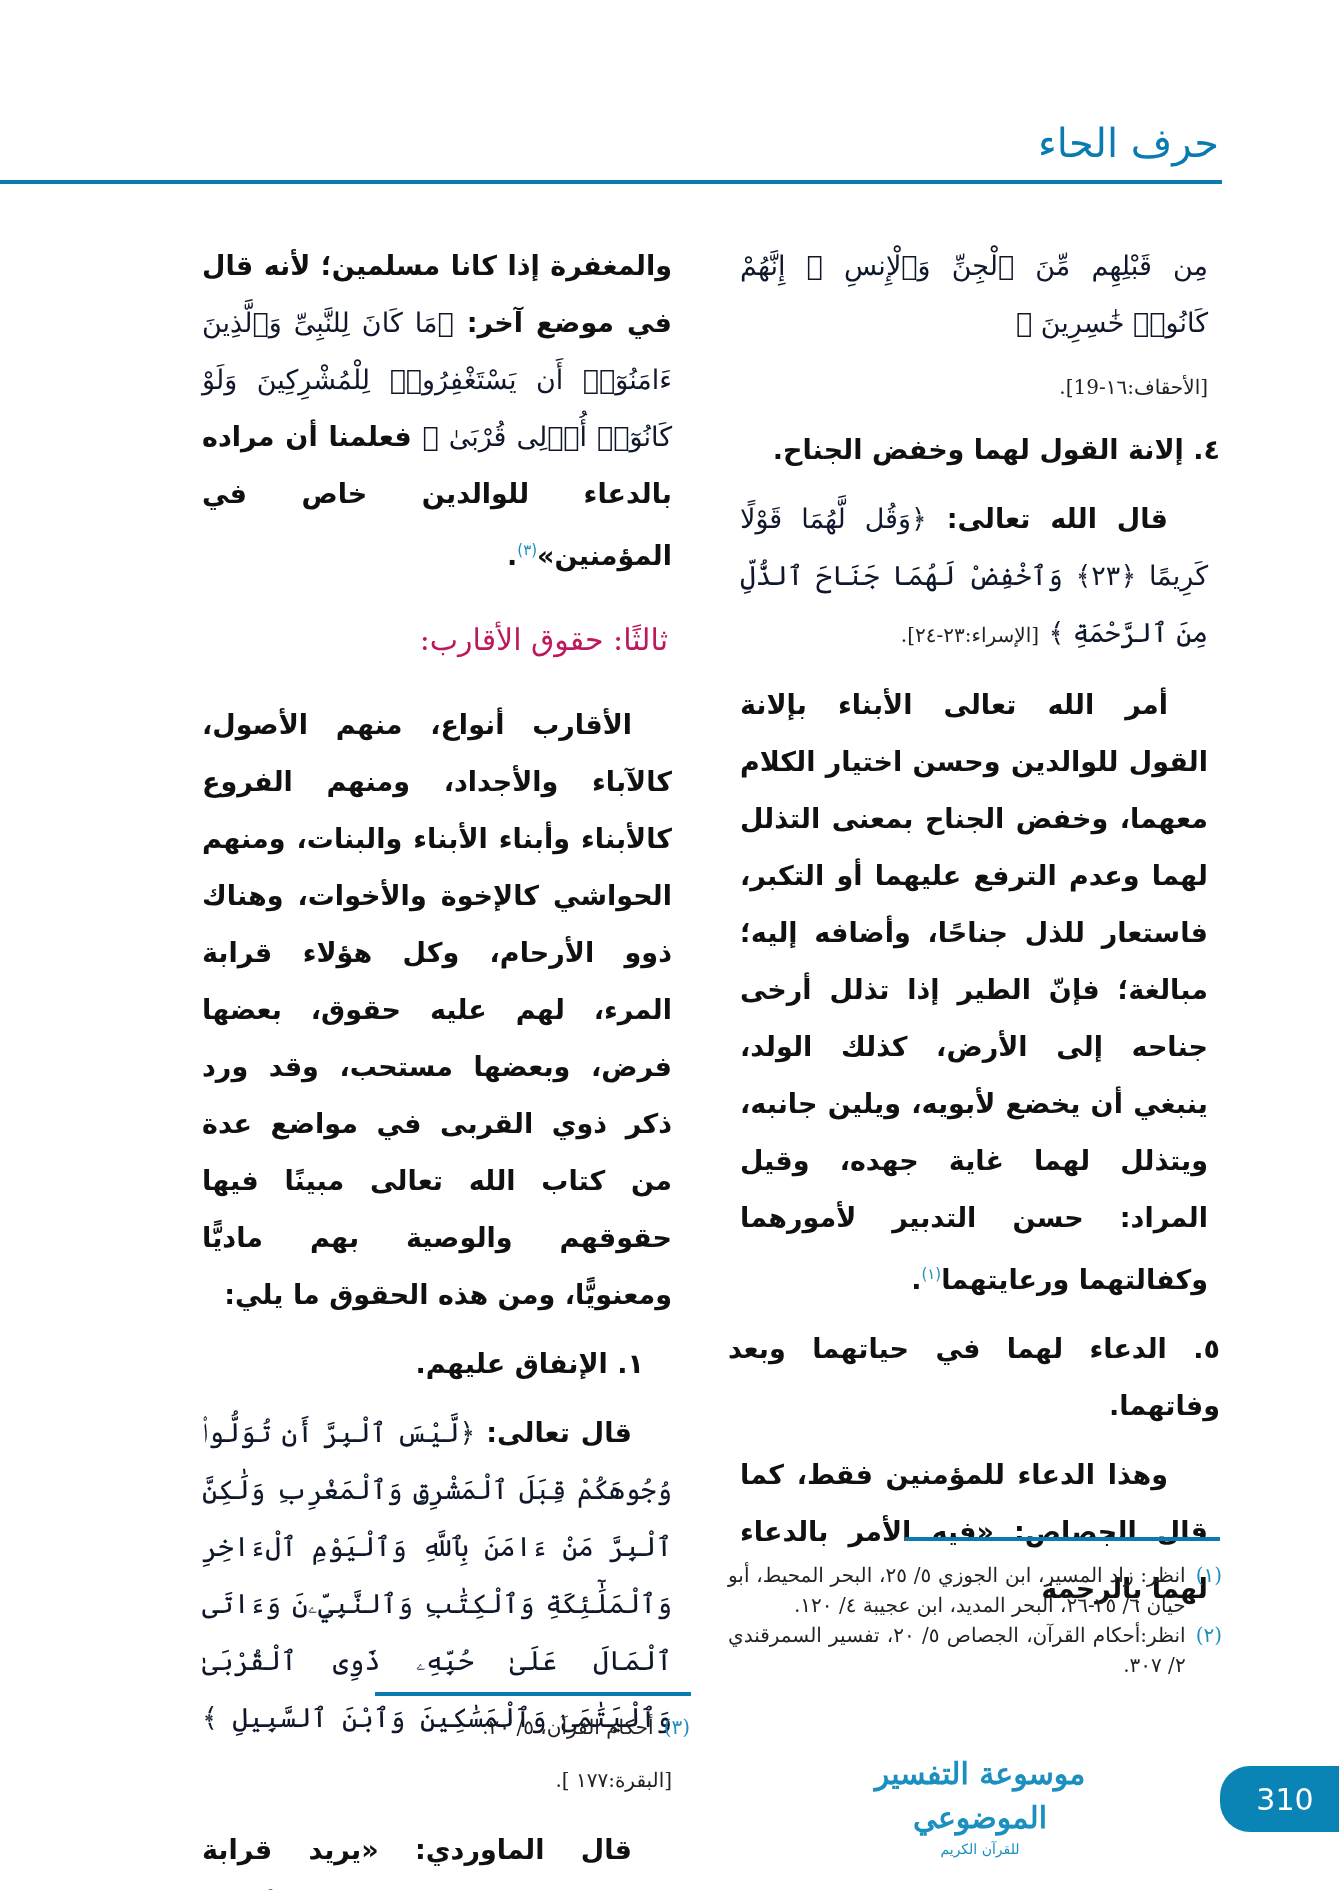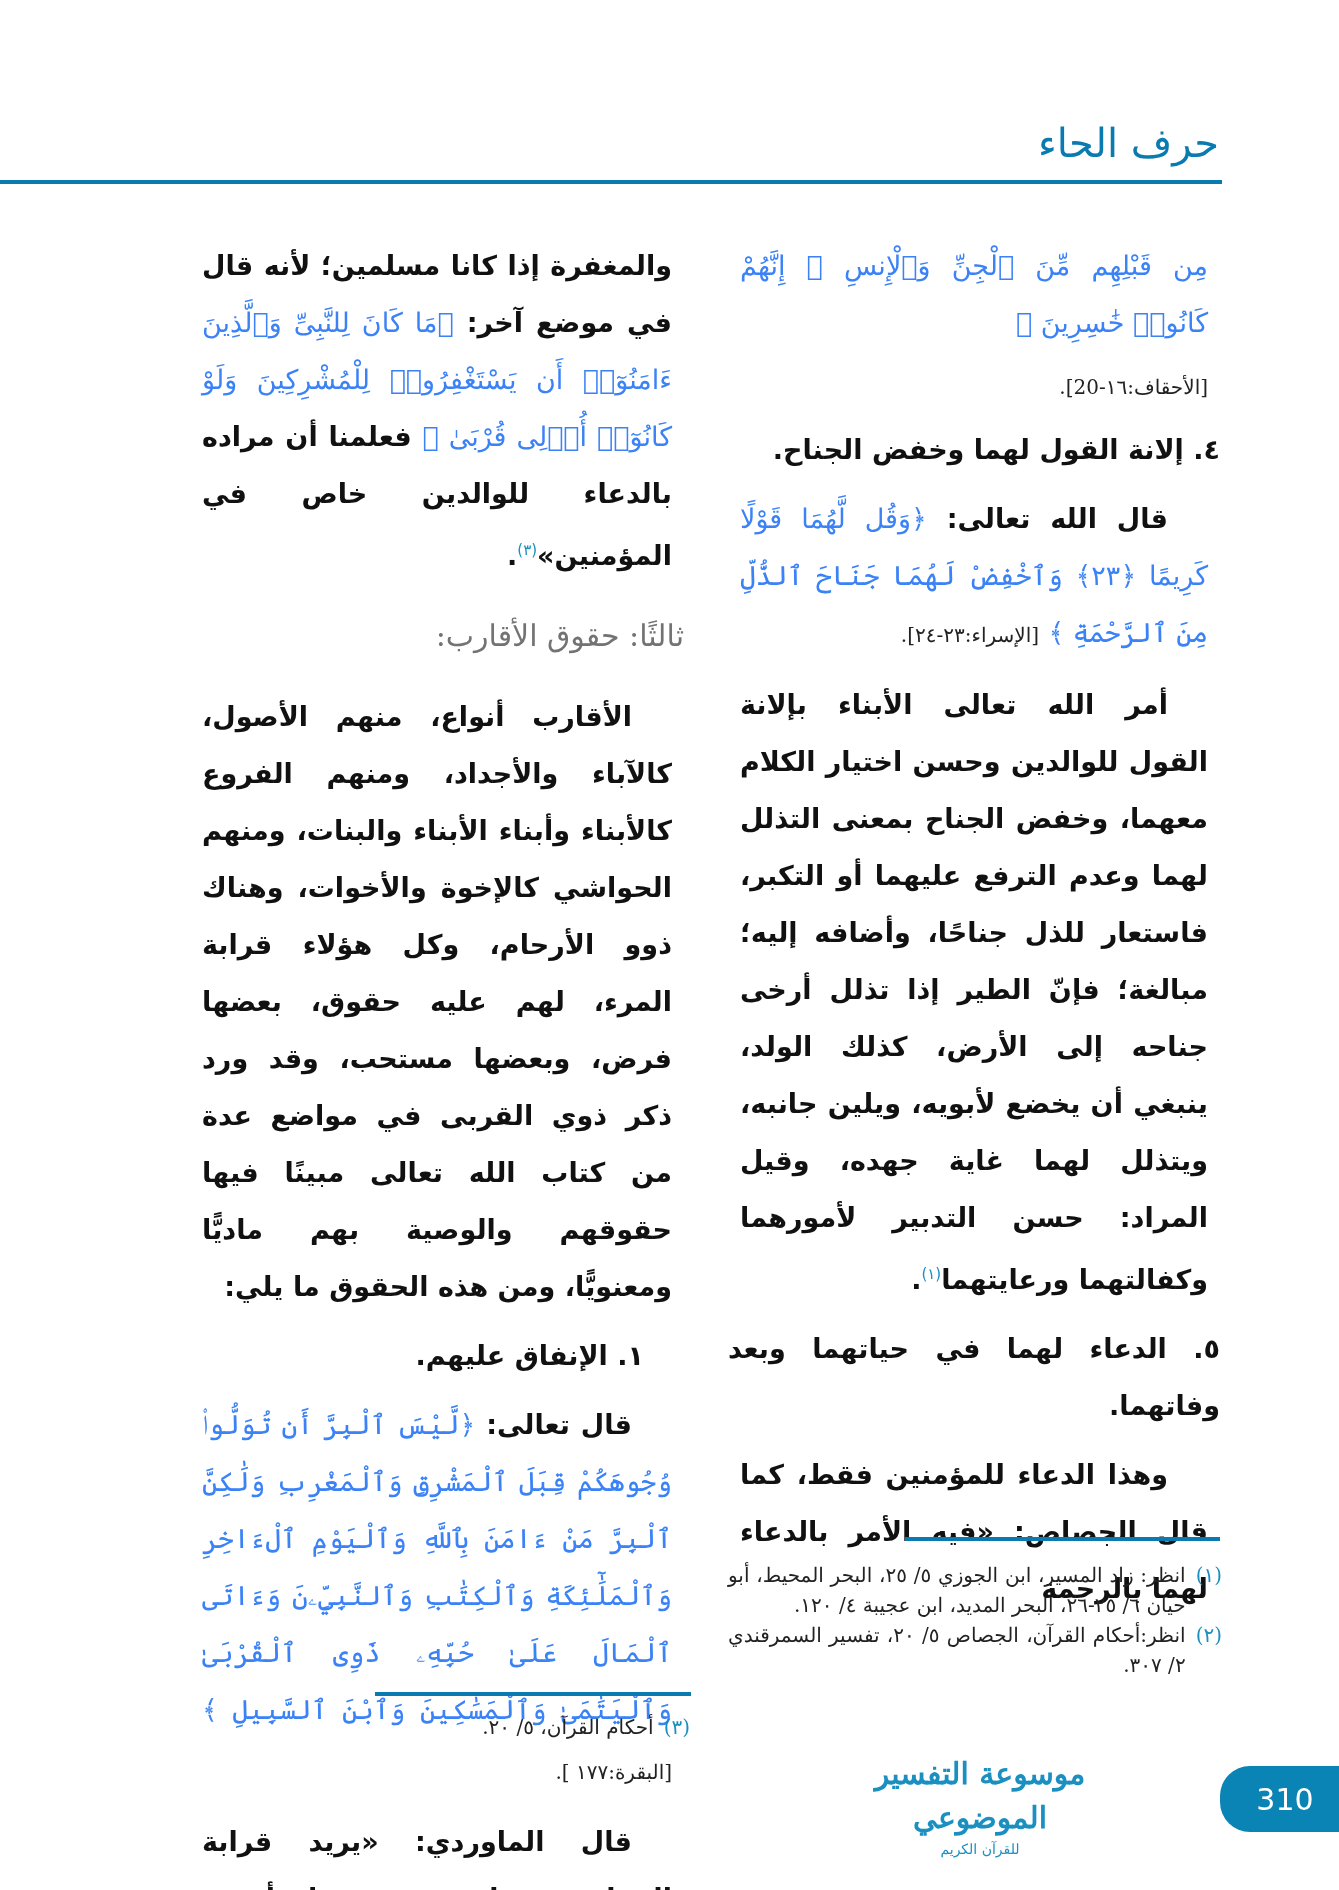--- a/index.html
+++ b/index.html
@@ -6,24 +6,24 @@
   body { width: 1339px; height: 1890px; position: relative; overflow: hidden;
          font-family: "DejaVu Sans", sans-serif; color: #111; }
   .header-title { position: absolute; top: 120px; right: 120px; font-size: 40px; color: #0a7bb0;
                   font-family: "DejaVu Serif", serif; direction: rtl; }
   .header-line { position: absolute; top: 180px; left: 0; width: 1222px; height: 4px; background: #0a7bb0; }
   .col { position: absolute; direction: rtl; text-align: justify; }
   .col-right { top: 225px; left: 728px; width: 492px; }
   .col-left { top: 225px; left: 190px; width: 494px; }
   .p { font-size: 27px; font-weight: bold; line-height: 57px; margin: 12px; text-align: justify; text-align-last: right; }
   .p.indent { text-indent: 40px; }
-  .q { color: #3b82f6; font-family: "DejaVu Serif", serif; font-weight: normal; font-size: 27px; }
+  .q { color: #0f172a; font-family: "DejaVu Serif", serif; font-weight: normal; font-size: 27px; }
   .ref { font-family: "DejaVu Serif", serif; font-weight: normal; font-size: 20px; color: #222; }
   .h { font-size: 27px; font-weight: bold; line-height: 57px; margin: 0; }
-  .h-blue { color: #737373; font-family: "DejaVu Serif", serif; font-weight: normal; font-size: 30px; line-height: 80px; margin: 0; }
+  .h-blue { color: #be185d; font-family: "DejaVu Serif", serif; font-weight: normal; font-size: 30px; line-height: 80px; margin: 16px; }
   sup.fn { color: #1a8fc0; font-size: 15px; font-weight: normal; }
   .fn-line { position: absolute; height: 4px; background: #0a7bb0; }
   .fn-line-right { top: 1537px; left: 905px; width: 315px; }
   .fn-line-left { top: 1692px; left: 375px; width: 316px; }
   .footnotes { position: absolute; direction: rtl; font-family: "DejaVu Serif", serif; font-size: 20px; line-height: 30px; color: #222; }
   .footnotes-right { top: 1560px; left: 728px; width: 494px; }
   .footnotes-left { top: 1712px; left: 190px; width: 500px; }
   .fn-item { display: flex; gap: 10px; margin: 0; }
   .fn-num { color: #1a8fc0; flex: 0 0 auto; }
   .fn-text { flex: 1 1 auto; text-align: justify; }
@@ -39,21 +39,21 @@
 <body>
 
 <div class="header-title">حرف الحاء</div>
 <div class="header-line"></div>
 
 <div class="col col-right">
   <p class="p">
     <span class="q">مِن قَبْلِهِم مِّنَ ٱلْجِنِّ وَٱلْإِنسِ ۖ إِنَّهُمْ كَانُوا۟ خَٰسِرِينَ ﴾</span>
   </p>
   <p class="p" style="line-height:44px;">
-    <span class="ref">[الأحقاف:١٦-20].</span>
+    <span class="ref">[الأحقاف:١٦-19].</span>
   </p>
   <p class="h">٤. إلانة القول لهما وخفض الجناح.</p>
   <p class="p indent">
     <span>قال الله تعالى: </span>
     <span class="q">﴿وَقُل لَّهُمَا قَوْلًا كَرِيمًا ﴿٢٣﴾ وَٱخْفِضْ لَهُمَا جَنَاحَ ٱلذُّلِّ مِنَ ٱلرَّحْمَةِ ﴾</span>
     <span class="ref">[الإسراء:٢٣-٢٤].</span>
   </p>
   <p class="p indent">
     <span>أمر الله تعالى الأبناء بإلانة القول للوالدين وحسن اختيار الكلام معهما، وخفض الجناح بمعنى التذلل لهما وعدم الترفع عليهما أو التكبر، فاستعار للذل جناحًا، وأضافه إليه؛ مبالغة؛ فإنّ الطير إذا تذلل أرخى جناحه إلى الأرض، كذلك الولد، ينبغي أن يخضع لأبويه، ويلين جانبه، ويتذلل لهما غاية جهده، وقيل المراد: حسن التدبير لأمورهما وكفالتهما ورعايتهما</span><sup class="fn">(١)</sup><span>.</span>
   </p>

